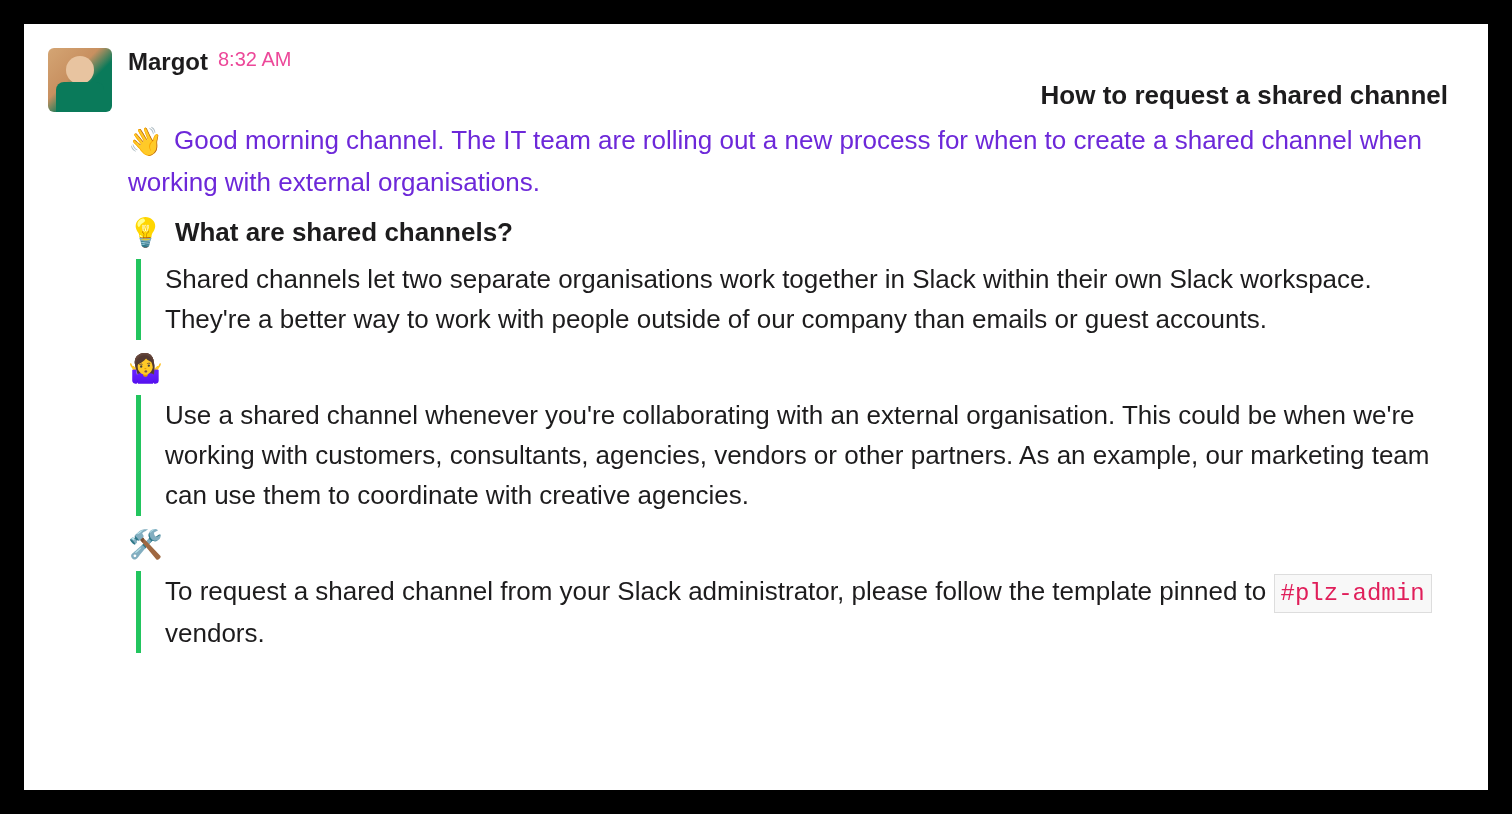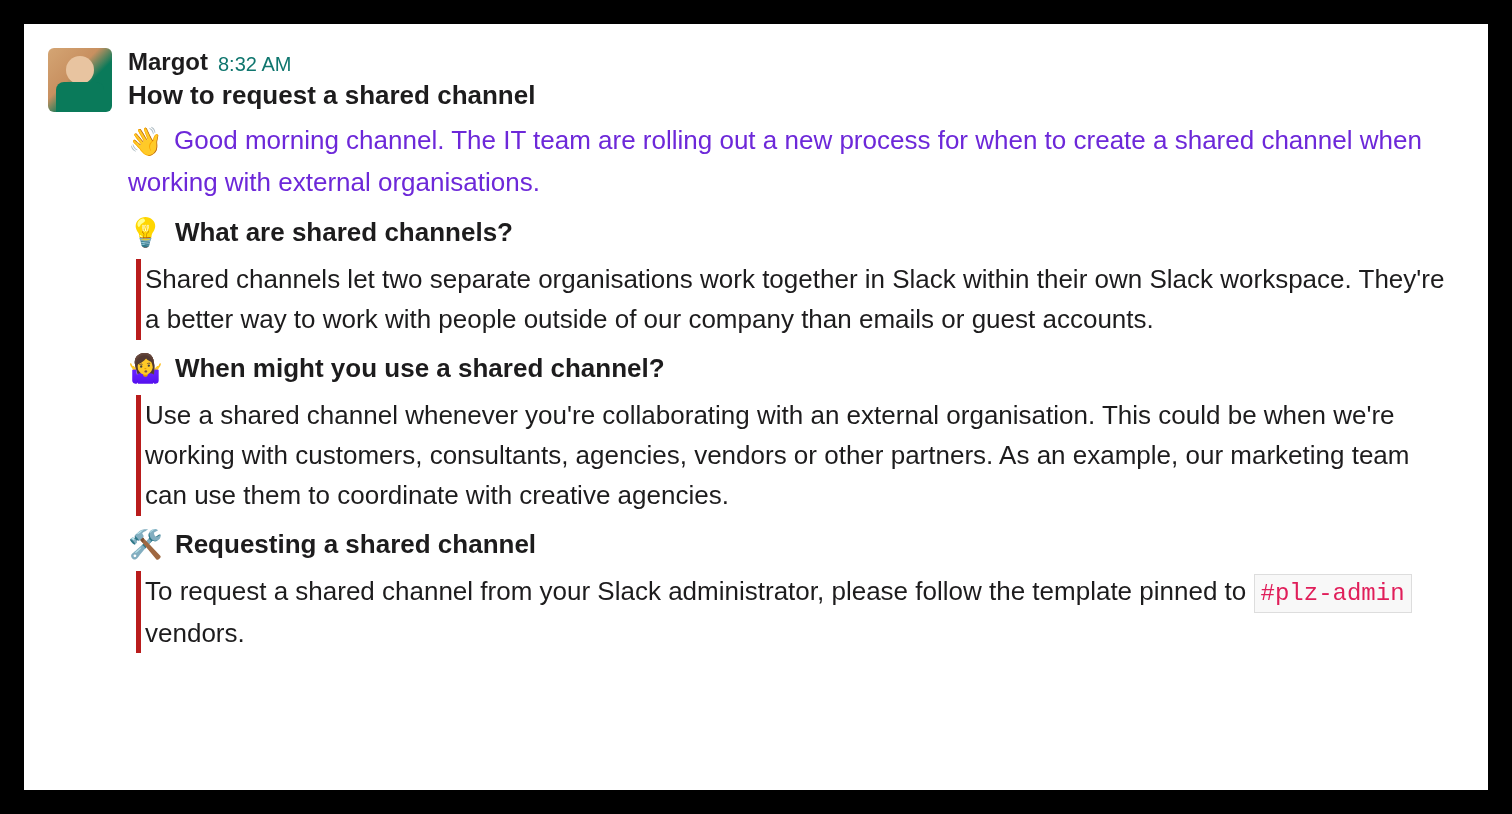--- a/index.html
+++ b/index.html
@@ -51,39 +51,40 @@
       height: 30px;
       background: #0a7a5a;
       border-radius: 8px 8px 0 0;
     }
     .message-content {
       flex: 1;
       min-width: 0;
     }
     .message-header {
       display: flex;
-      align-items: flex-end;
+      align-items: flex-start;
       gap: 10px;
       margin-bottom: 4px;
     }
     .username {
       font-weight: 900;
       font-size: 24px;
       color: #1d1c1d;
     }
     .timestamp {
       font-size: 20px;
-      color: #0f766e;
+      color: #ec4899;
       font-weight: 400;
     }
     .message-title {
       font-weight: 700;
       font-size: 26px;
       color: #1d1c1d;
       margin-bottom: 10px;
+      text-align: right;
     }
     .intro-line {
       font-size: 26px;
       color: #6d28d9;
       line-height: 1.5;
       margin-bottom: 14px;
     }
     .emoji {
       font-size: 28px;
       vertical-align: middle;
@@ -98,22 +99,22 @@
       gap: 8px;
       margin-bottom: 10px;
     }
     .section-title {
       font-weight: 700;
       font-size: 26px;
       color: #1d1c1d;
       text-align: center;
     }
     .section-body {
-      border-left: 5px solid #b91c1c;
-      padding-left: 4px;
+      border-left: 5px solid #22c55e;
+      padding-left: 24px;
       margin-left: 8px;
       font-size: 26px;
       color: #1d1c1d;
       line-height: 1.55;
     }
     .channel-mention {
       display: inline-block;
       background: #f8f8f8;
       border: 1px solid #ddd;
       border-radius: 0;
@@ -143,29 +144,27 @@
       <div class="section-header">
         <span class="emoji">💡</span>
         <span class="section-title">What are shared channels?</span>
       </div>
       <div class="section-body">Shared channels let two separate organisations work together in Slack within their own Slack workspace. They're a better way to work with people outside of our company than emails or guest accounts.</div>
     </div>
 
     <div class="section">
       <div class="section-header">
         <span class="emoji">🤷‍♀️</span>
-        <span class="section-title">When might you use a shared channel?</span>
       </div>
       <div class="section-body">Use a shared channel whenever you're collaborating with an external organisation. This could be when we're working with customers, consultants, agencies, vendors or other partners. As an example, our marketing team can use them to coordinate with creative agencies.</div>
     </div>
 
     <div class="section">
       <div class="section-header">
         <span class="emoji">🛠️</span>
-        <span class="section-title">Requesting a shared channel</span>
       </div>
       <div class="section-body">
         <span>To request a shared channel from your Slack administrator, please follow the template pinned to </span><span class="channel-mention">#plz-admin</span><span> vendors.</span>
       </div>
     </div>
 
   </div>
 </div>
 
 </body></html>

